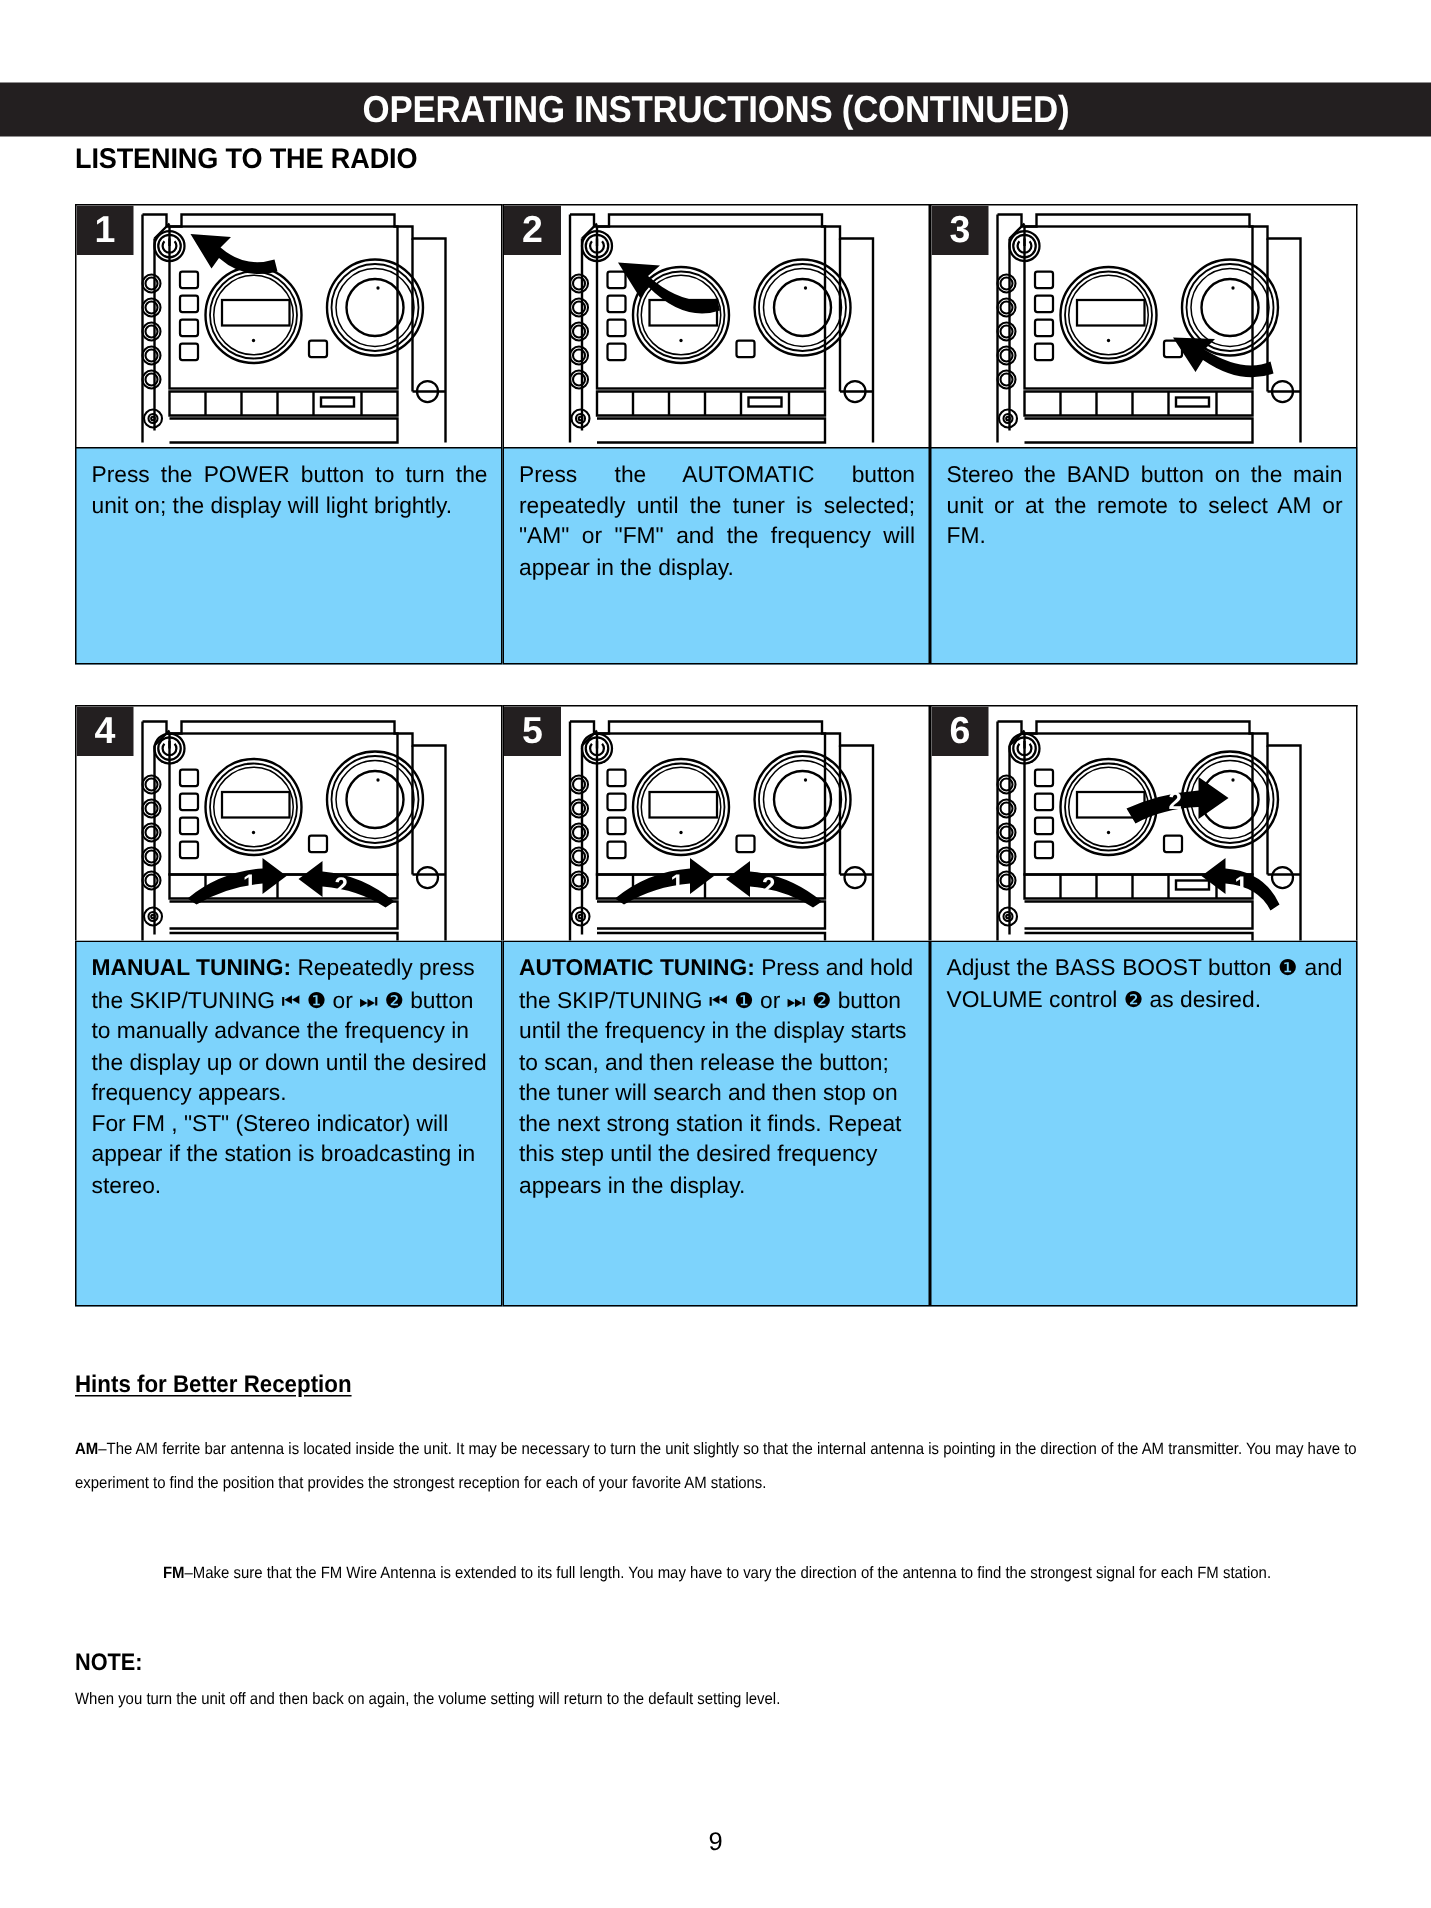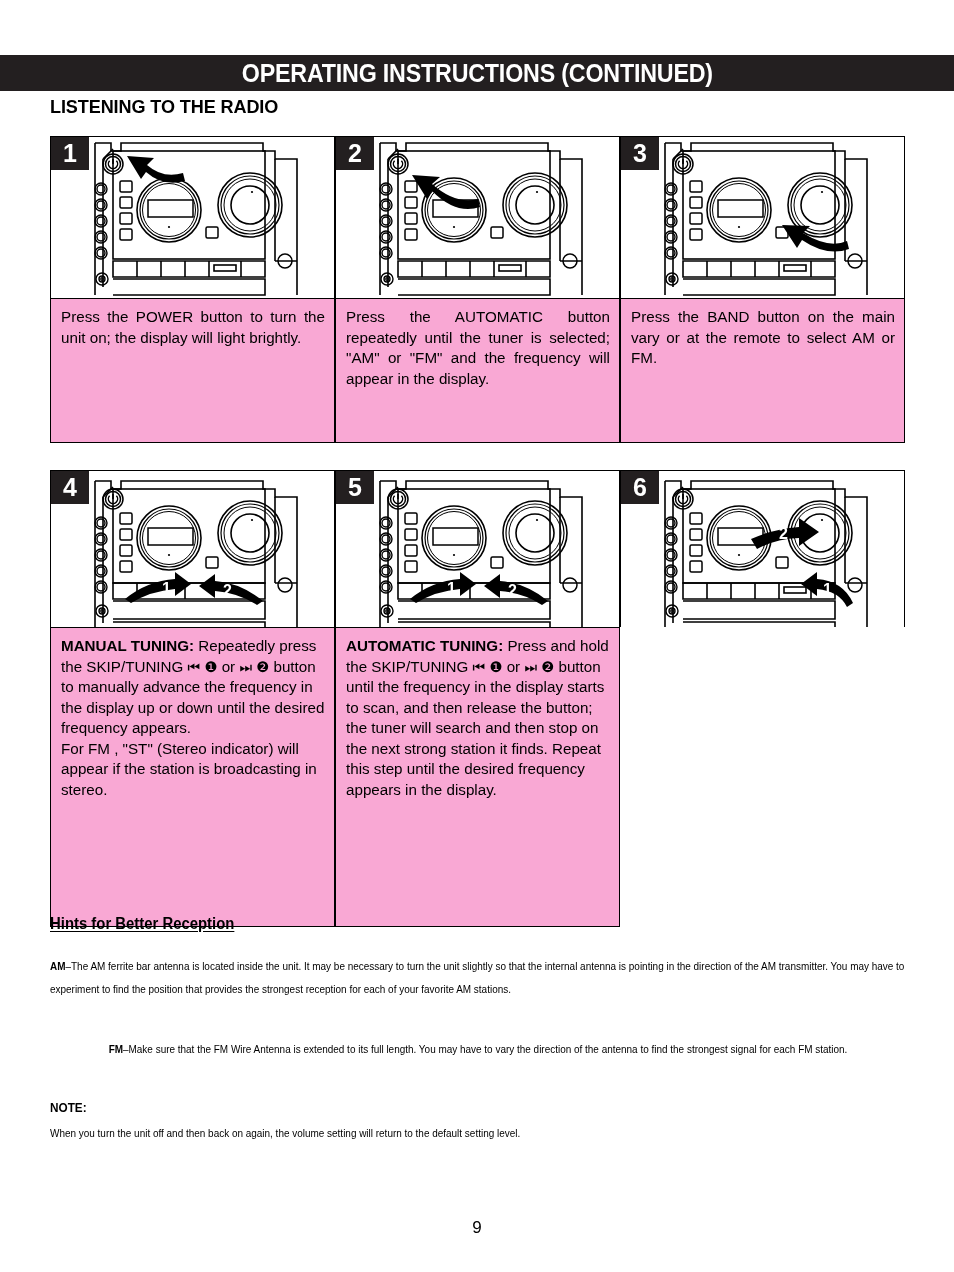--- a/index.html
+++ b/index.html
@@ -52,24 +52,24 @@
     width: 38px; height: 33px;
     background: #231f20; color: #fff;
     font-size: 25px; font-weight: bold;
     display: flex; align-items: center; justify-content: center;
     z-index: 9;
   }
 
   .txt-box {
     width: 285px; border: 1.6px solid #000;
     padding: 8px 9px 8px 10px;
-    background: #f9a8d4;
+    background: #7dd3fc;
   }
   .row1 .txt-box { height: 145px; }
-  .row2 .txt-box { height: 300px; }
+  .row2 .txt-box { height: 244px; }
 
   .txt-justify {
     font-size: 15.2px; line-height: 20.5px;
     text-align: justify; text-justify: inter-word;
   }
   .txt-left {
     font-size: 15.2px; line-height: 20.5px; text-align: left;
   }
   .txt-left b, .txt-justify b { font-weight: bold; }
   .sym { font-size: 14px; letter-spacing: 0; }
@@ -83,21 +83,21 @@
   .hints-head {
     top: 915px; font-size: 16px; font-weight: bold;
     text-decoration: underline; text-underline-offset: 2px;
     transform: scaleX(0.93); transform-origin: left center;
   }
   .para {
     font-size: 11px; line-height: 22.5px; text-align: left;
   }
   .p-am   { top: 955px; }
   .p-fm   { top: 1038px; text-align: center; }
-  .note-h { top: 1100px; font-size: 13px; font-weight: bold; }
+  .note-h { top: 1100px; font-size: 16px; font-weight: bold; }
   .p-note { top: 1122px; }
   .cond {
     display: block;
     transform: scaleX(0.905); transform-origin: left top;
     width: 110.5%;
   }
 
   .page-number {
     position: absolute; left: 0; top: 1218px; width: 954px;
     text-align: center; font-size: 17px;
@@ -299,21 +299,21 @@
             <circle cx="62" cy="27" r="7.5" fill="none" stroke="#000" stroke-width="1.5"></circle>
             <path d="M62 22 L62 27" stroke="#000" stroke-width="1.6"></path>
             <path d="M58.6 23.8 A4.6 4.6 0 1 0 65.4 23.8" fill="none" stroke="#000" stroke-width="1.5"></path>
           </g>
           <g fill="#000">
             <path d="M226 104 Q208 112 182 96 L189 89 L161 88 L176 111 L181 103 Q206 120 228 112 Z"></path>
           </g>
         </svg>
       </div>
       <div class="txt-box">
-        <div class="txt-justify">Press the BAND button on the main vary or at the remote to select AM or FM.</div>
+        <div class="txt-justify">Stereo the BAND button on the main unit or at the remote to select AM or FM.</div>
       </div>
     </div>
   </div>
 
   <div class="grid-row row2">
 
     <div class="cell col1">
       <div class="img-box">
         <div class="step-badge">4</div>
         <svg class="device" width="285" height="157" viewBox="0 0 285 157">
@@ -509,20 +509,23 @@
           <g fill="#000">
             <path d="M130 68 Q152 58 178 56 L178 47 L198 61 L178 75 L178 67 Q154 68 136 78 Z"></path>
           </g>
           <text x="158" y="68" font-family="Liberation Sans, sans-serif" font-size="16" font-weight="bold" fill="#fff">2</text>
           <g fill="#000">
             <path d="M232 132 Q222 110 196 108 L196 101 L180 113 L196 125 L196 118 Q218 120 226 136 Z"></path>
           </g>
           <text x="202" y="124" font-family="Liberation Sans, sans-serif" font-size="16" font-weight="bold" fill="#fff">1</text>
         </svg>
       </div>
+      <div class="txt-box">
+        <div class="txt-justify">Adjust the BASS BOOST button <span class="cnum">❶</span> and VOLUME control <span class="cnum">❷</span> as desired.</div>
+      </div>
     </div>
   </div>
 
   <div class="prose hints-head">Hints for Better Reception</div>
 
   <div class="prose para p-am">
     <span class="cond">
       <b>AM</b><span>–The AM ferrite bar antenna is located inside the unit. It may be necessary to turn the unit slightly so that the internal antenna is pointing in the direction of the AM transmitter. You may have to experiment to find the position that provides the strongest reception for each of your favorite AM stations.</span>
     </span>
   </div>

